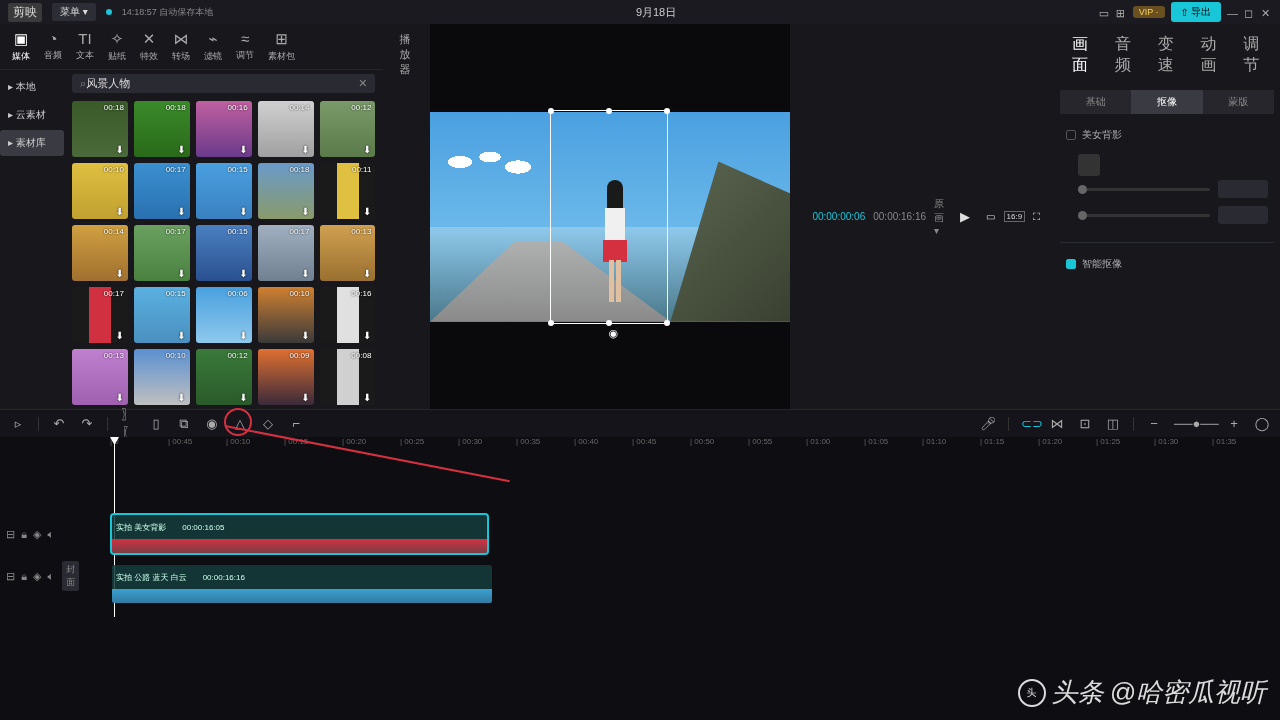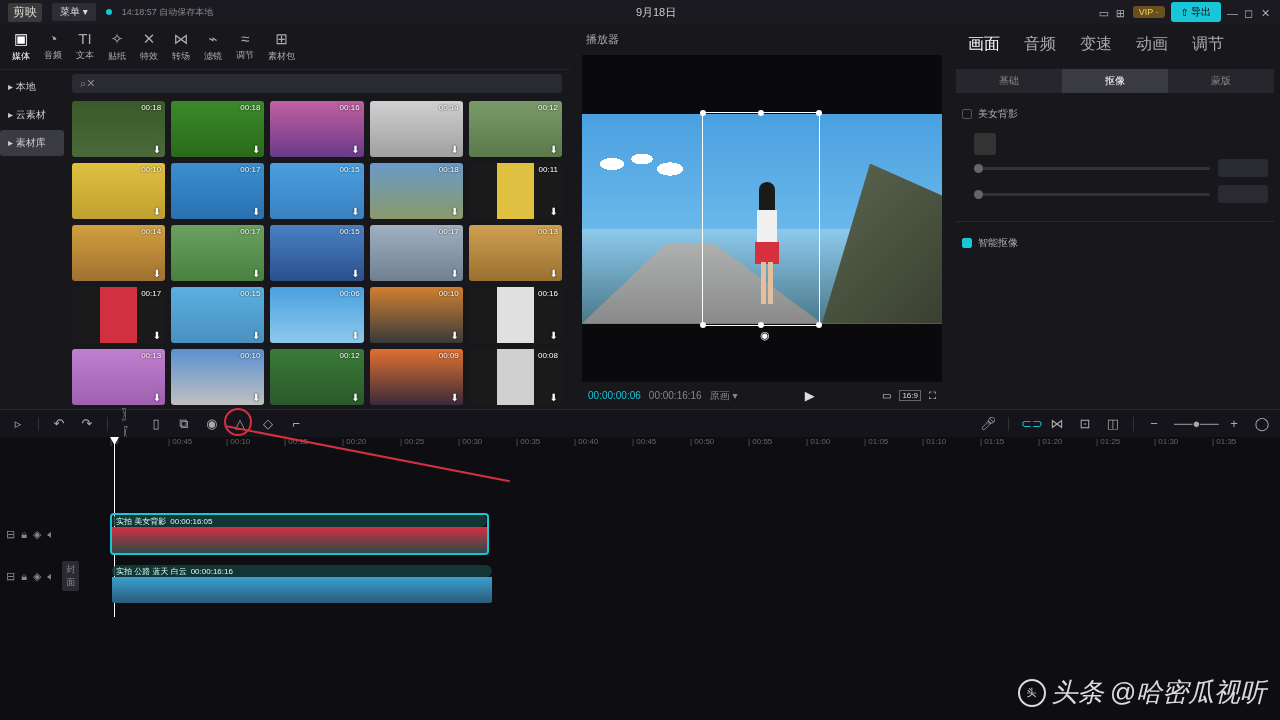--- a/index.html
+++ b/index.html
@@ -27,21 +27,21 @@
 .ms-item.active { background:#3a3a42; }
 .media-main { flex:1; display:flex; flex-direction:column; }
 .search-row { padding:4px 8px; }
 .search-box { background:#2a2a32; border-radius:3px; display:flex; align-items:center; padding:3px 8px; }
 .search-box input { flex:1; background:none; border:none; outline:none; color:#ddd; font-size:11px; }
 .search-clear { color:#888; cursor:pointer; }
 .thumbs-grid { flex:1; overflow:hidden; padding:4px 8px; display:grid; grid-template-columns:repeat(5,1fr); gap:6px 6px; align-content:start; }
 .thumb { position:relative; height:56px; border-radius:3px; overflow:hidden; cursor:pointer; }
 .thumb-dur { position:absolute; top:2px; right:4px; font-size:8px; color:#fff; text-shadow:0 0 2px #000; }
 .thumb-dl { position:absolute; bottom:2px; right:4px; font-size:10px; color:#fff; text-shadow:0 0 2px #000; }
-.preview-panel { flex:1; background:#17171c; display:flex; flex-direction:column; padding:0 0 0 4px; }
+.preview-panel { flex:1; background:#17171c; display:flex; flex-direction:row; padding:0 0 0 4px; }
 .preview-title { padding:8px 12px; font-size:11px; color:#aaa; }
 .preview-area { flex:1; display:flex; align-items:center; justify-content:center; background:#0a0a0d; margin:0 8px; position:relative; }
 .preview-img { width:360px; height:210px; position:relative; background:linear-gradient(180deg,#4aa0e0 0%,#6bb8ea 55%,#8ec9ec 55%,#4a788a 100%); }
 .sel-box { position:absolute; border:1px solid #fff; }
 .sel-handle { width:6px; height:6px; background:#fff; border-radius:50%; position:absolute; }
 .mountain { position:absolute; right:0; bottom:0; width:120px; height:160px; background:linear-gradient(135deg,#5a6650 0%,#3a4030 100%); clip-path:polygon(40% 0%,100% 20%,100% 100%,0% 100%); }
 .road { position:absolute; left:0; bottom:0; width:240px; height:80px; background:linear-gradient(180deg,#aeb0b0 0%,#8a8a8a 100%); clip-path:polygon(35% 0%,55% 0%,100% 100%,0% 100%); }
 .figure { position:absolute; left:48%; bottom:12px; width:24px; height:130px; }
 .fig-hair { position:absolute; top:0; left:4px; width:16px; height:38px; background:#1a1a1a; border-radius:8px 8px 0 0; }
 .fig-top { position:absolute; top:28px; left:2px; width:20px; height:40px; background:#f0f0f0; }
@@ -80,21 +80,21 @@
 .playhead { position:absolute; top:0; width:1px; height:180px; background:#fff; }
 .playhead::before { content:""; position:absolute; top:0; left:-4px; width:9px; height:8px; background:#fff; clip-path:polygon(0 0,100% 0,50% 100%); }
 .tl-body { flex:1; display:flex; }
 .tl-left { width:74px; display:flex; flex-direction:column; }
 .track-ctrl { height:42px; display:flex; align-items:center; gap:6px; padding:0 6px; color:#888; }
 .cover-label { width:28px; font-size:9px; background:#2a2a32; padding:2px 4px; border-radius:2px; margin-left:2px; }
 .tl-tracks { flex:1; position:relative; padding-top:2px; }
 .track { height:42px; margin-bottom:8px; position:relative; }
 .clip { position:absolute; top:2px; height:38px; border-radius:2px; overflow:hidden; cursor:pointer; }
 .clip.selected { outline:2px solid #19c6d8; }
-.clip-header { height:12px; background:rgba(20,60,60,.85); display:flex; align-items:center; gap:4px; padding:0 4px; font-size:8px; color:#cfe;border-radius:6px; }
+.clip-header { height:12px; background:rgba(20,60,60,.85); display:flex; align-items:center; gap:16px; padding:12px 4px; font-size:8px; color:#cfe; }
 .clip-frames { height:26px; display:flex; }
 .frame { flex:1; }
 .callout-box { position:absolute; background:#fff; border:2px solid #d43040; padding:8px 16px; font-family:"SimSun",serif; font-size:24px; color:#000; pointer-events:none; }
 .callout-line { position:absolute; height:2px; background:#d43040; transform-origin:left center; pointer-events:none; }
 .watermark { position:absolute; right:14px; bottom:10px; font-size:26px; color:rgba(255,255,255,.85); font-style:italic; display:flex; align-items:center; gap:6px; }
 .wm-logo { width:28px; height:28px; border:2px solid rgba(255,255,255,.85); border-radius:50%; display:flex; align-items:center; justify-content:center; font-size:10px; font-style:normal; }
 </style>
 </head>
 <body>
 
@@ -159,20 +159,21 @@
     <div class="media-body">
       <div class="media-sidebar" id="media-sidebar">
           <div class="ms-item">▸ 本地</div>
           <div class="ms-item">▸ 云素材</div>
           <div class="ms-item active">▸ 素材库</div>
         </div>
       <div class="media-main">
         <div class="search-row">
           <div class="search-box">
             <span style="color:#888">⌕</span>
+            <input value="风景人物" style="">
             <span class="search-clear">✕</span>
           </div>
         </div>
         <div class="thumbs-grid" id="thumbs-grid">
             <div class="thumb" style="background: linear-gradient(rgb(58, 90, 42), rgb(74, 106, 58));">
               <span class="thumb-dur">00:18</span>
               <span class="thumb-dl">⬇</span>
             </div>
             <div class="thumb" style="background: linear-gradient(rgb(58, 138, 42), rgb(42, 106, 26));">
               <span class="thumb-dur">00:18</span>

